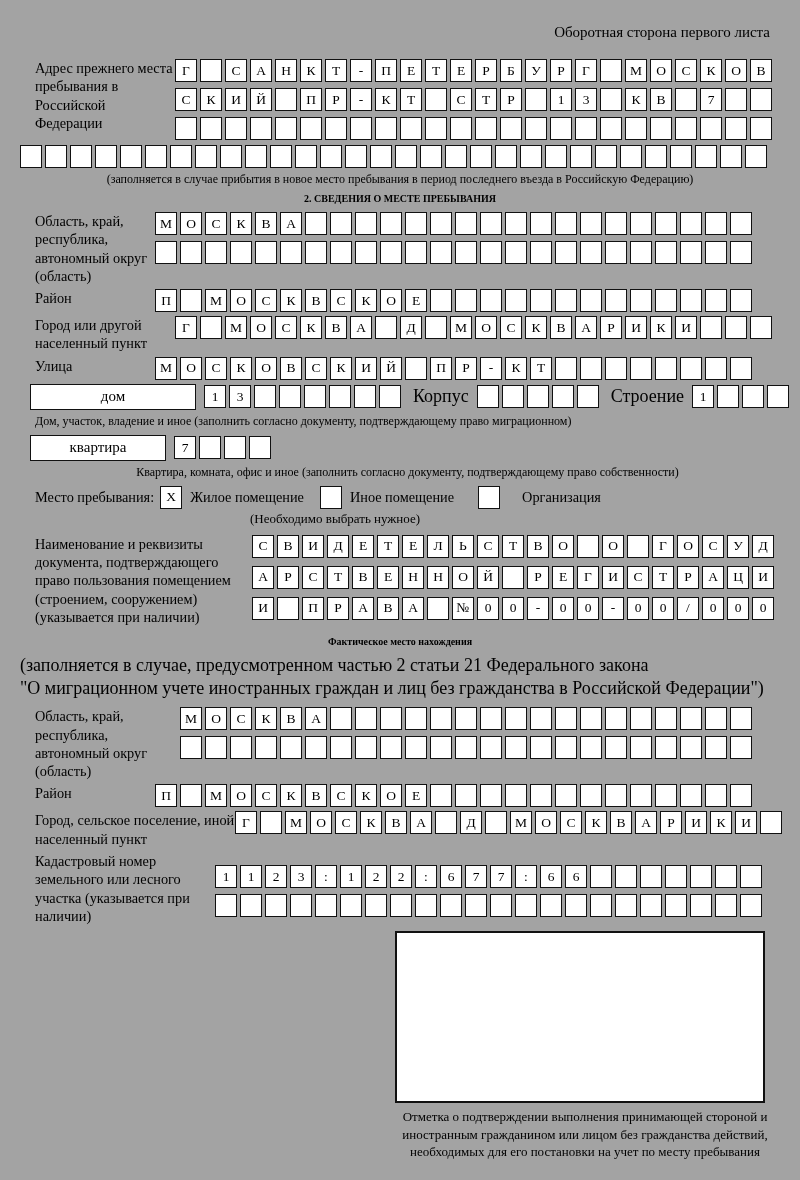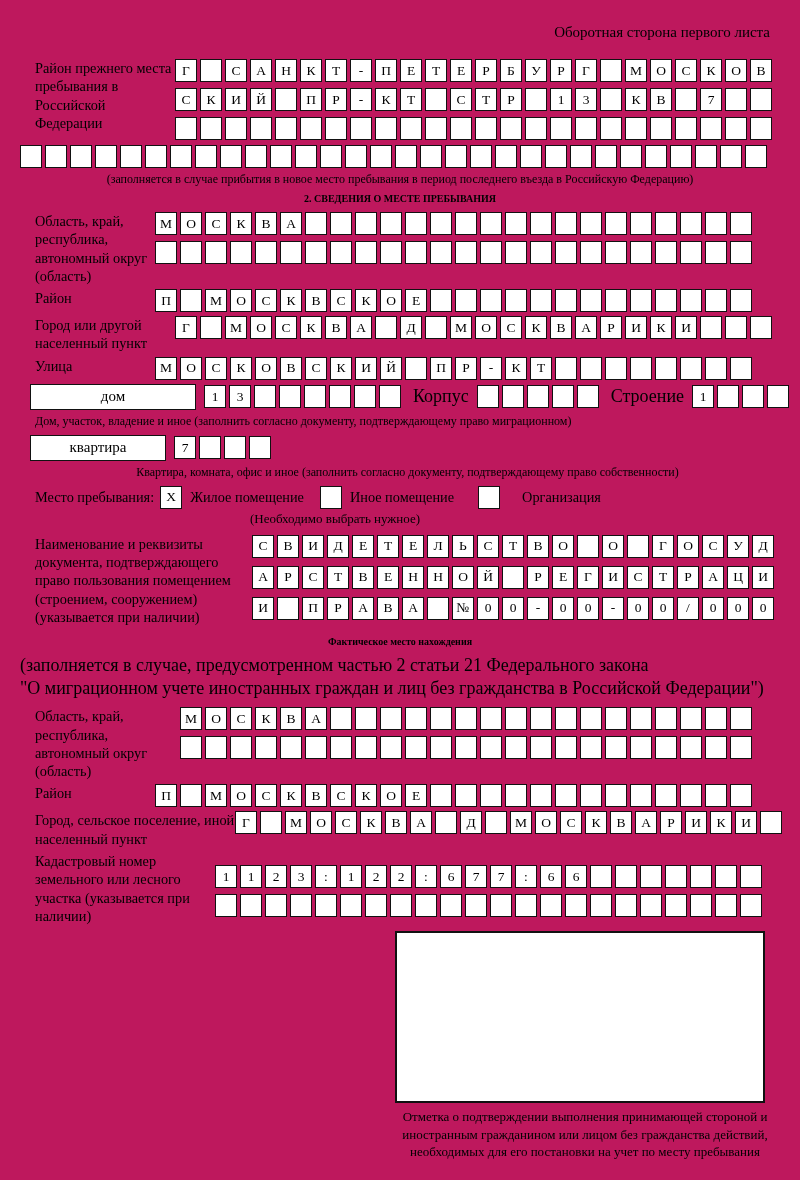--- a/index.html
+++ b/index.html
@@ -1,20 +1,20 @@
 <!DOCTYPE html>
 <html><head>
 <meta charset="utf-8">
 <style>
   html,body{margin:0;padding:0;background:#fff;}
   .page{
     width:800px;height:1180px;box-sizing:border-box;
     padding:24px 20px 0 20px;
     font-family:"Liberation Serif","DejaVu Serif",serif;
-    color:#000;background:#be185d;overflow:hidden;position:relative;
+    color:#000;background:#a3a3a3;overflow:hidden;position:relative;
   }
   .hdr-note{text-align:right;font-size:15px;padding-right:10px;margin-bottom:18px;}
   .row{display:flex;align-items:flex-start;margin-bottom:4px;}
   .label{flex:none;box-sizing:border-box;padding-left:15px;font-size:14.3px;line-height:1.28;}
   .w155{width:155px;} .w135{width:135px;} .w160{width:160px;}
   .w215{width:215px;} .w232{width:232px;} .w195{width:195px;}
   .cellcol{display:flex;flex-direction:column;gap:6px;}
   .cellrow{display:flex;gap:3px;}
   .cell{
     flex:none;width:22px;height:23px;box-sizing:border-box;
@@ -48,21 +48,21 @@
   .doc-row{margin-bottom:2px;}
 </style>
 </head>
 <body>
 
 <div class="page">
 
   <div class="hdr-note">Оборотная сторона первого листа</div>
 
   <div class="row">
-    <div class="label w155">Район прежнего места пребывания в Российской Федерации</div>
+    <div class="label w155">Адрес прежнего места пребывания в Российской Федерации</div>
     <div class="cellcol">
       <div class="cellrow">
           <span class="cell">Г</span>
           <span class="cell"></span>
           <span class="cell">С</span>
           <span class="cell">А</span>
           <span class="cell">Н</span>
           <span class="cell">К</span>
           <span class="cell">Т</span>
           <span class="cell">-</span>

